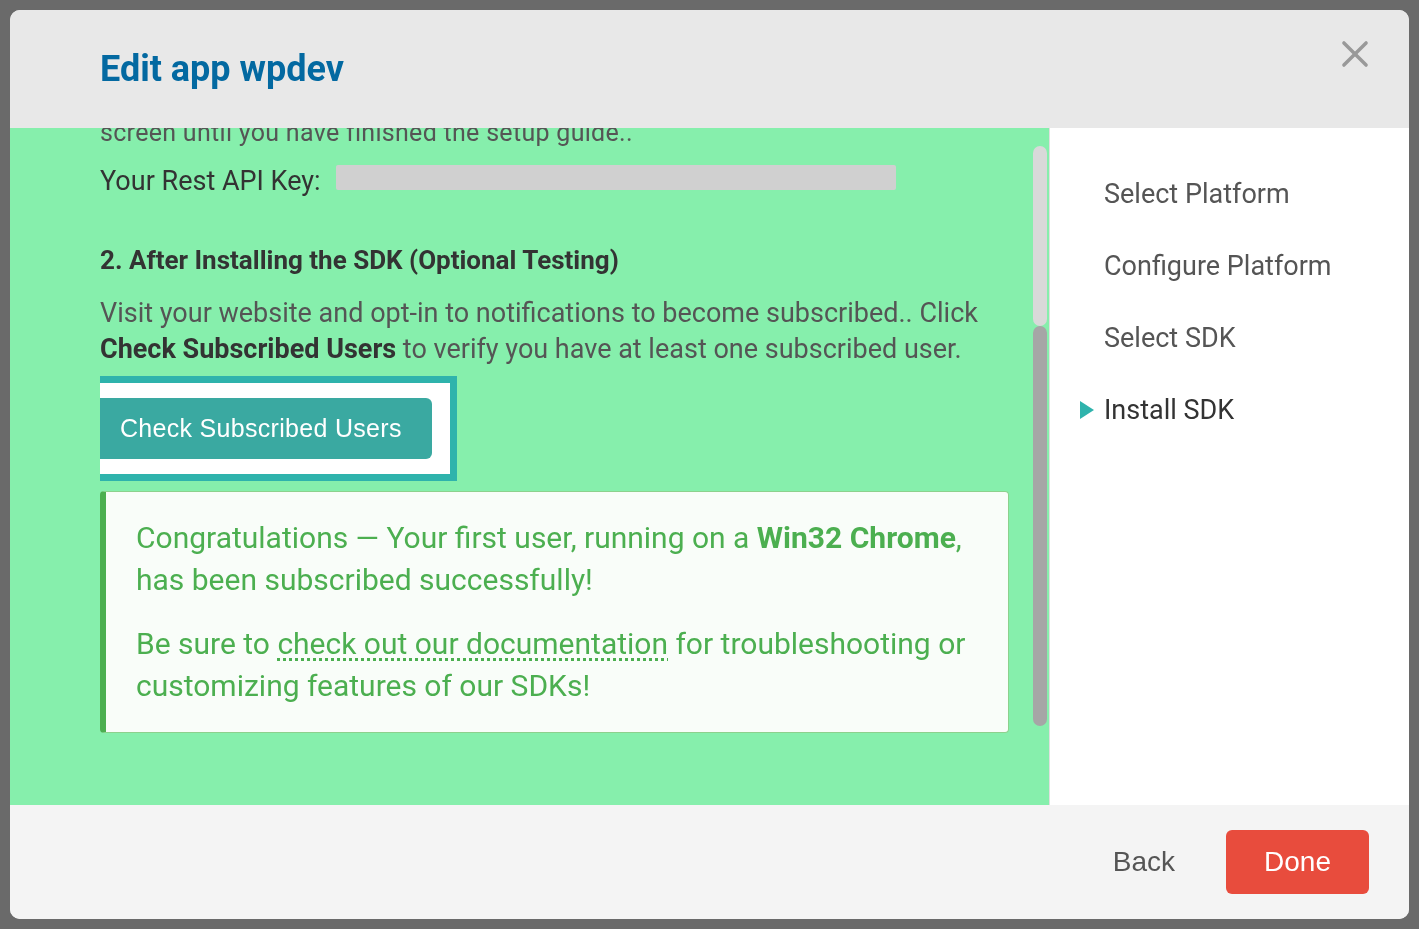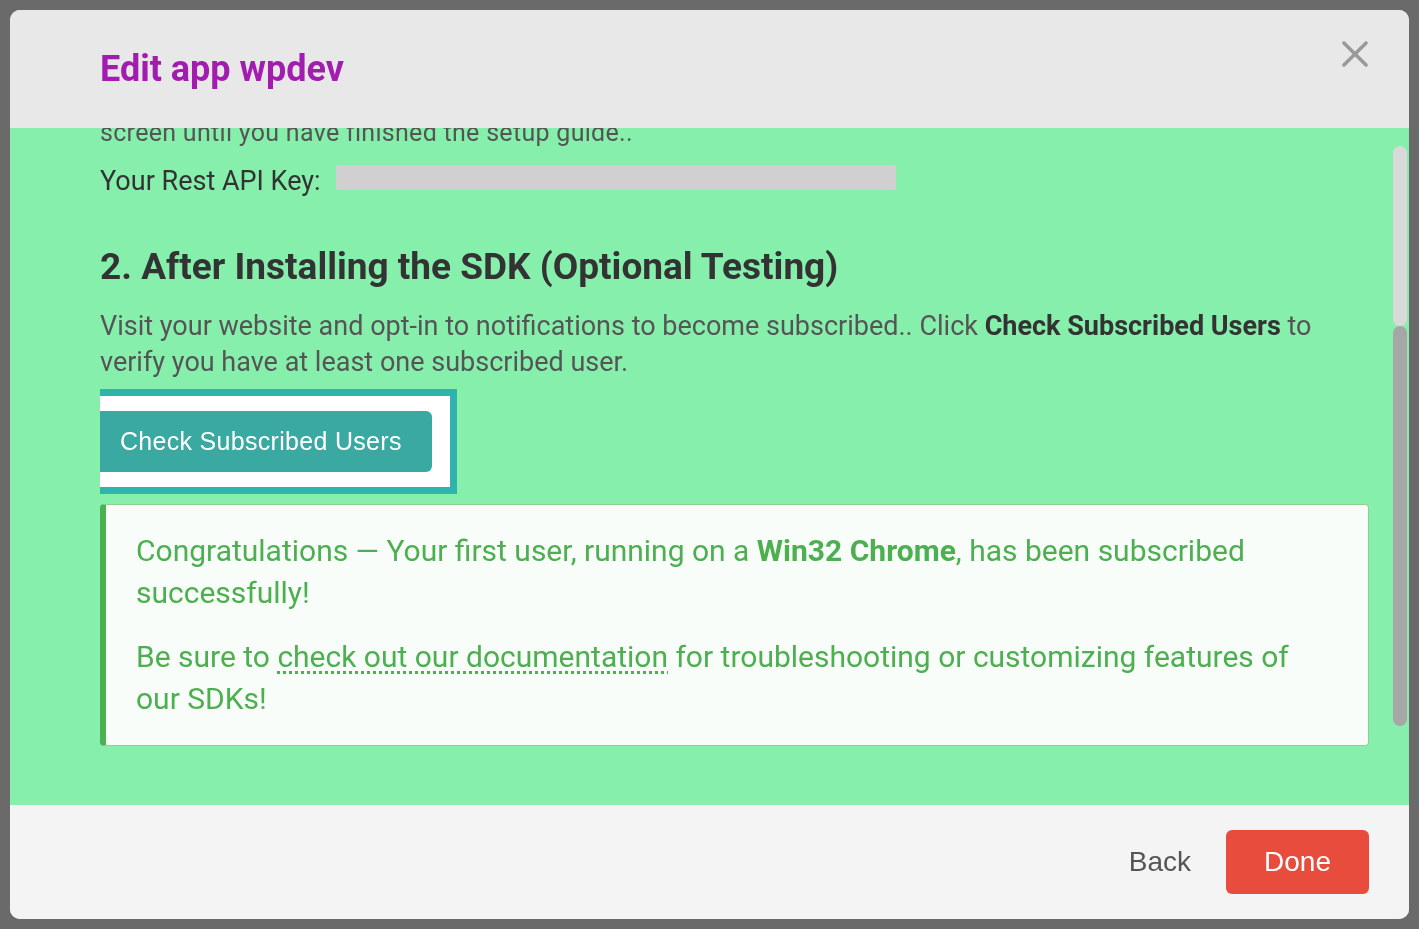--- a/index.html
+++ b/index.html
@@ -24,21 +24,21 @@
       position: relative;
     }
     .modal-header {
       background: #e8e8e8;
       padding: 38px 90px;
       position: relative;
     }
     .modal-title {
       font-size: 36px;
       font-weight: 700;
-      color: #a21caf;
+      color: #0369a1;
     }
     .close-button {
       position: absolute;
       top: 25px;
       right: 35px;
       cursor: pointer;
       color: #999;
     }
     .close-button svg { width: 38px; height: 38px; }
     .modal-body {
@@ -76,21 +76,21 @@
       font-size: 27px;
     }
     .api-value-placeholder {
       background: #d0d0d0;
       height: 25px;
       border-radius: 2px;
     }
     .api-value-placeholder.key { width: 560px; }
     .api-value-placeholder.appid { width: 420px; }
     .section-heading {
-      font-size: 37px;
+      font-size: 26px;
       font-weight: 700;
       color: #333;
       margin-top: 48px;
     }
     .section-text {
       font-size: 27px;
       color: #555;
       margin-top: 20px;
       line-height: 1.35;
     }
@@ -183,21 +183,21 @@
       visibility: hidden;
       flex-shrink: 0;
     }
     .step-item.active .step-caret { visibility: visible; }
     .modal-footer {
       background: #f4f4f4;
       padding: 25px 40px;
       display: flex;
       justify-content: flex-end;
       align-items: center;
-      gap: 35px;
+      gap: 51px;
     }
     .back-button {
       background: transparent;
       border: none;
       font-size: 28px;
       color: #555;
       cursor: pointer;
     }
     .done-button {
       background: #e84c3d;
@@ -253,19 +253,37 @@
           </p>
         </div>
 
         <div class="scrollbar-track">
           <div class="scrollbar-thumb-top"></div>
           <div class="scrollbar-thumb-bottom"></div>
         </div>
       </div>
     </div>
 
+    <div class="sidebar">
+      <div class="step-item">
+        <span class="step-caret"></span>
+        <span>Select Platform</span>
+      </div>
+      <div class="step-item">
+        <span class="step-caret"></span>
+        <span>Configure Platform</span>
+      </div>
+      <div class="step-item">
+        <span class="step-caret"></span>
+        <span>Select SDK</span>
+      </div>
+      <div class="step-item active">
+        <span class="step-caret"></span>
+        <span>Install SDK</span>
+      </div>
+    </div>
   </div>
 
   <div class="modal-footer">
     <button class="back-button">Back</button>
     <button class="done-button">Done</button>
   </div>
 </div>
 
 </body></html>

